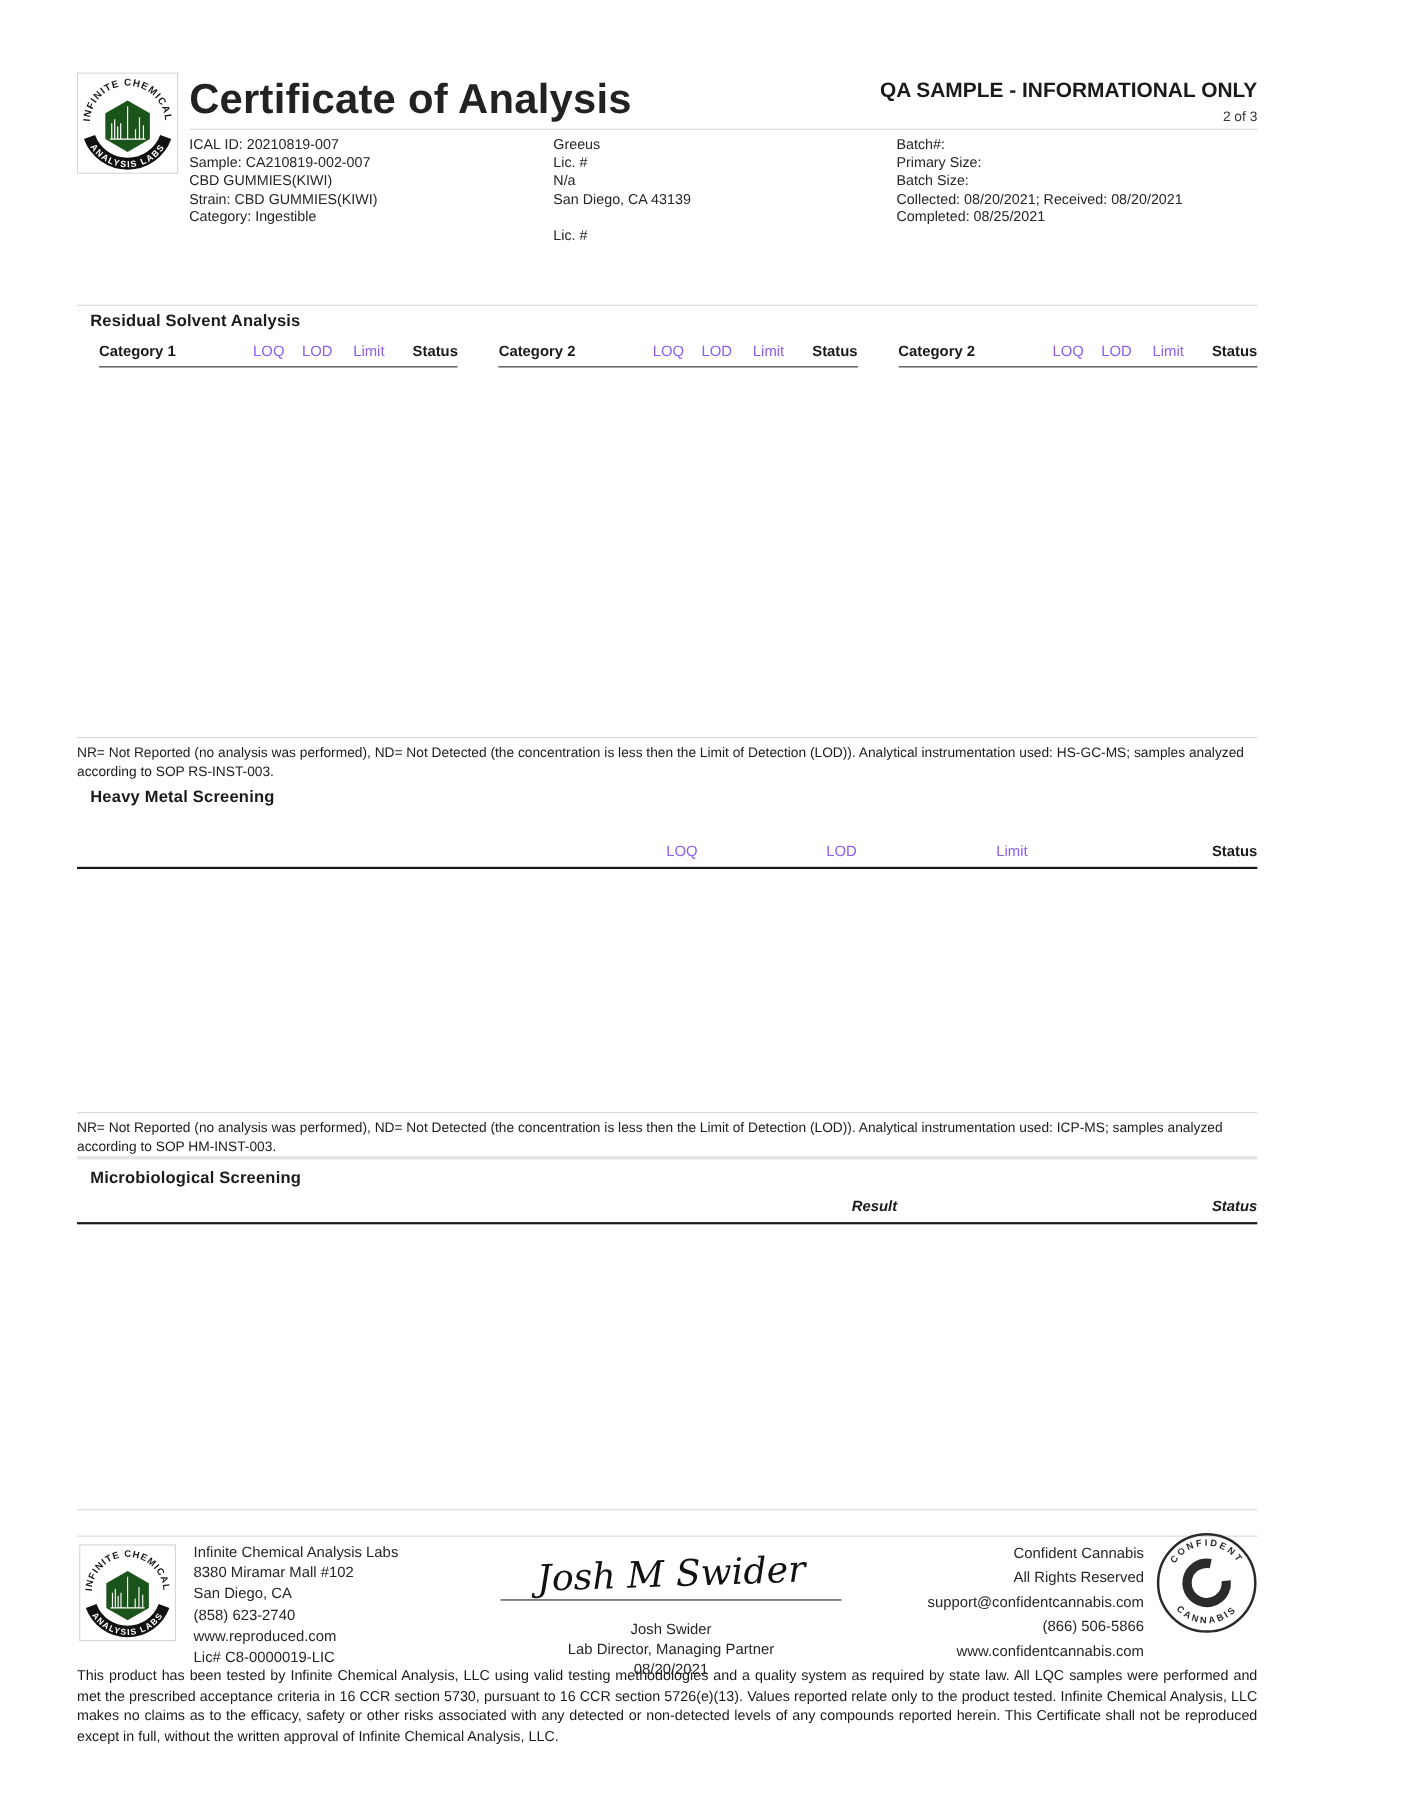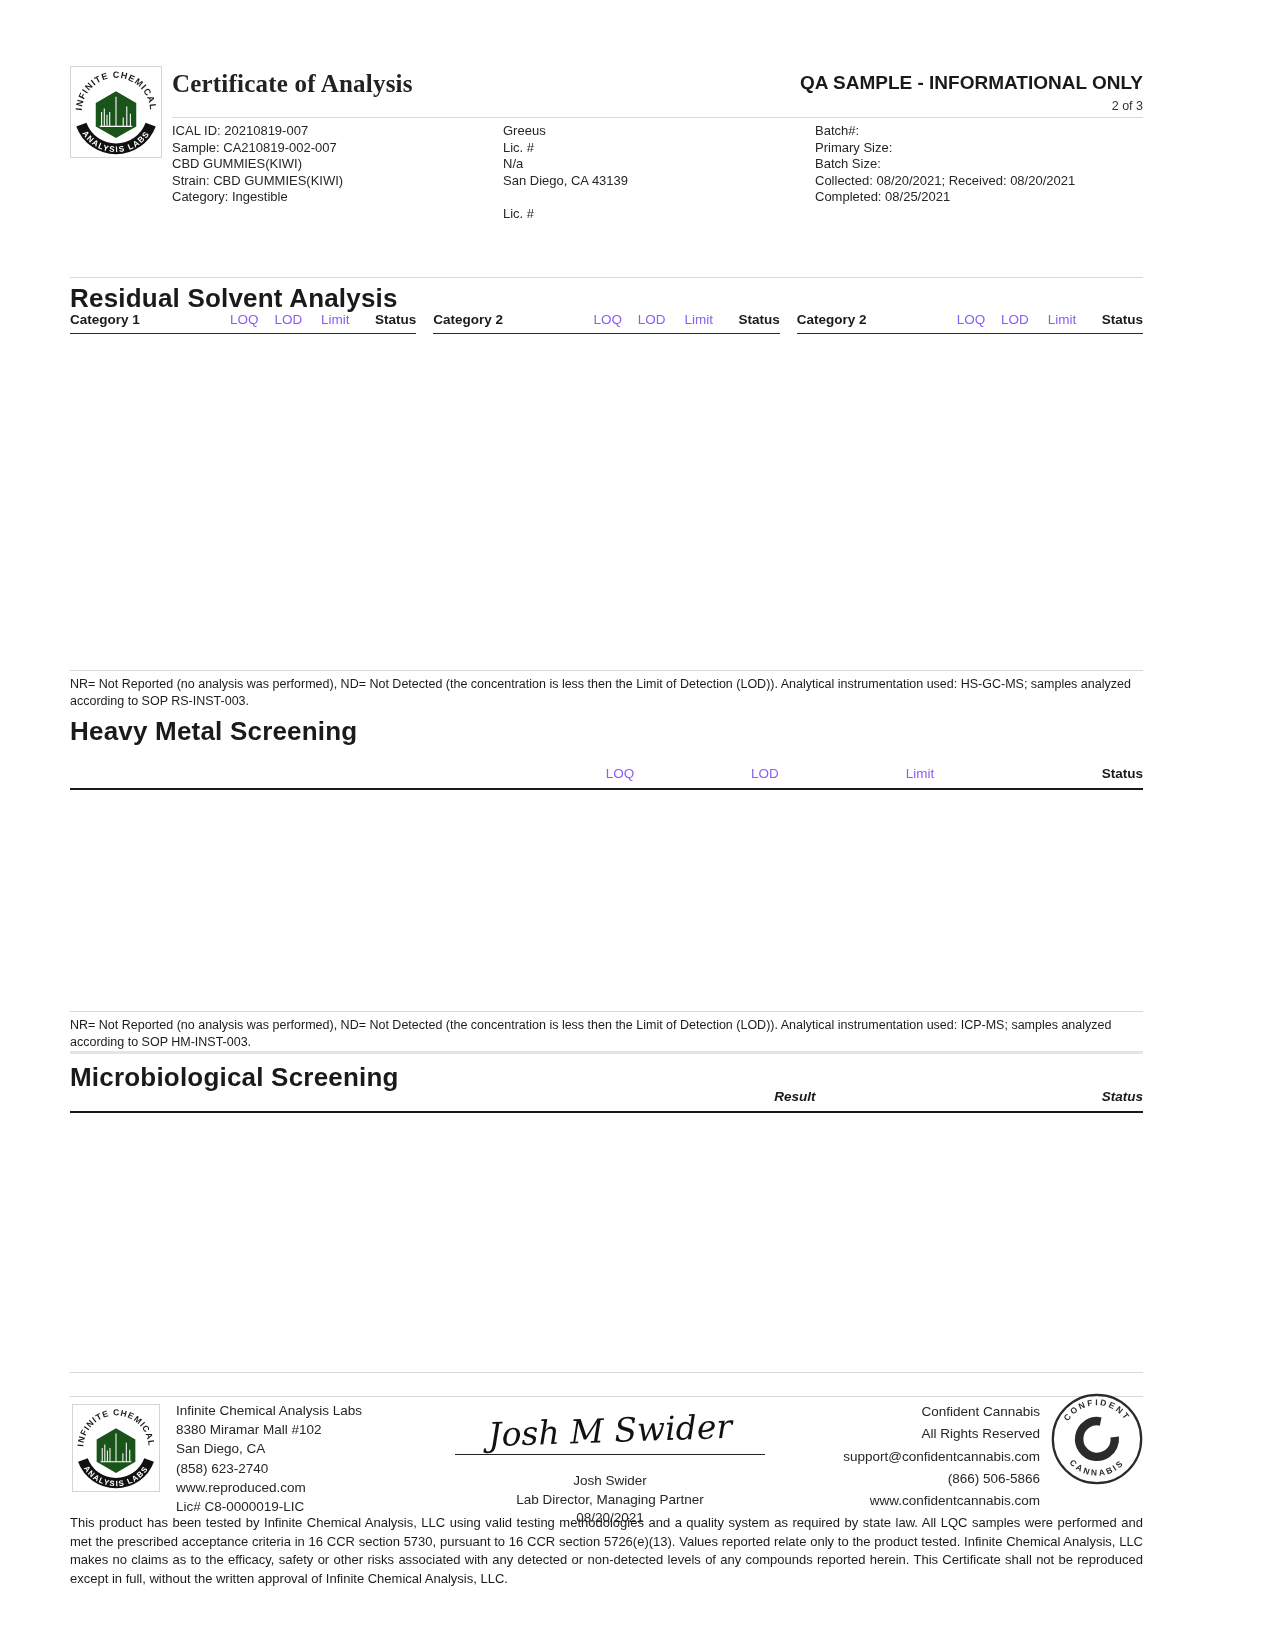--- a/index.html
+++ b/index.html
@@ -5,35 +5,35 @@
   * { margin:0; padding:0; box-sizing:border-box; }
   html,body { background:#fff; }
   .page {
     position:relative; width:1275px; height:1650px; background:#ffffff;
     font-family:"Liberation Sans","DejaVu Sans",sans-serif; color:#1f1f1f;
     overflow:hidden;
   }
   .abs { position:absolute; }
 
   
-  .coa-title { font-size:25px; font-weight:600; letter-spacing:0.2px; color:#222;font-family:Liberation Serif, serif; }
+  .coa-title { font-size:38px; font-weight:600; letter-spacing:0.2px; color:#222; }
   .qa-wrap { text-align:right; }
   .qa-banner { font-size:19px; font-weight:700; color:#1a1a1a; }
   .page-num { font-size:12.5px; margin-top:5px; color:#333; }
   .hairline { height:1px; background:#d9d9d9; }
   .thick-hairline { height:3px; background:#e4e4e4; }
   .info-col { font-size:13px; line-height:16.6px; color:#262626; }
   .info-line { min-height:16.6px; white-space:nowrap; }
 
   
-  .section-title { font-size:26px; font-weight:700; color:#1a1a1a; letter-spacing:0.2px; }
+  .section-title { font-size:15px; font-weight:700; color:#1a1a1a; letter-spacing:0.2px;margin-left:12px; }
 
   
   .rs-header { display:flex; gap:17px; width:1073px; font-size:13.5px; }
-  .rs-group { flex:1; display:flex; align-items:baseline; border-bottom:1.5px solid #2a2a2a; padding-bottom:6px; }
+  .rs-group { flex:1; display:flex; align-items:baseline; border-bottom:1.5px solid #2a2a2a; padding-bottom:6px;margin-left:20px; }
   .rs-cat { flex:1; font-weight:700; color:#1a1a1a; }
   .col-muted { color:#8b5cf6; }
   .rs-loq,.rs-lod { width:44px; text-align:center; }
   .rs-limit { width:50px; text-align:center; }
   .rs-status { width:56px; text-align:right; font-weight:700; color:#1a1a1a; }
 
   
   .flat-header { display:flex; align-items:baseline; width:1073px; font-size:13.5px;
                  border-bottom:2px solid #1a1a1a; padding-bottom:7px; }
   .hm-name { width:475px; }

